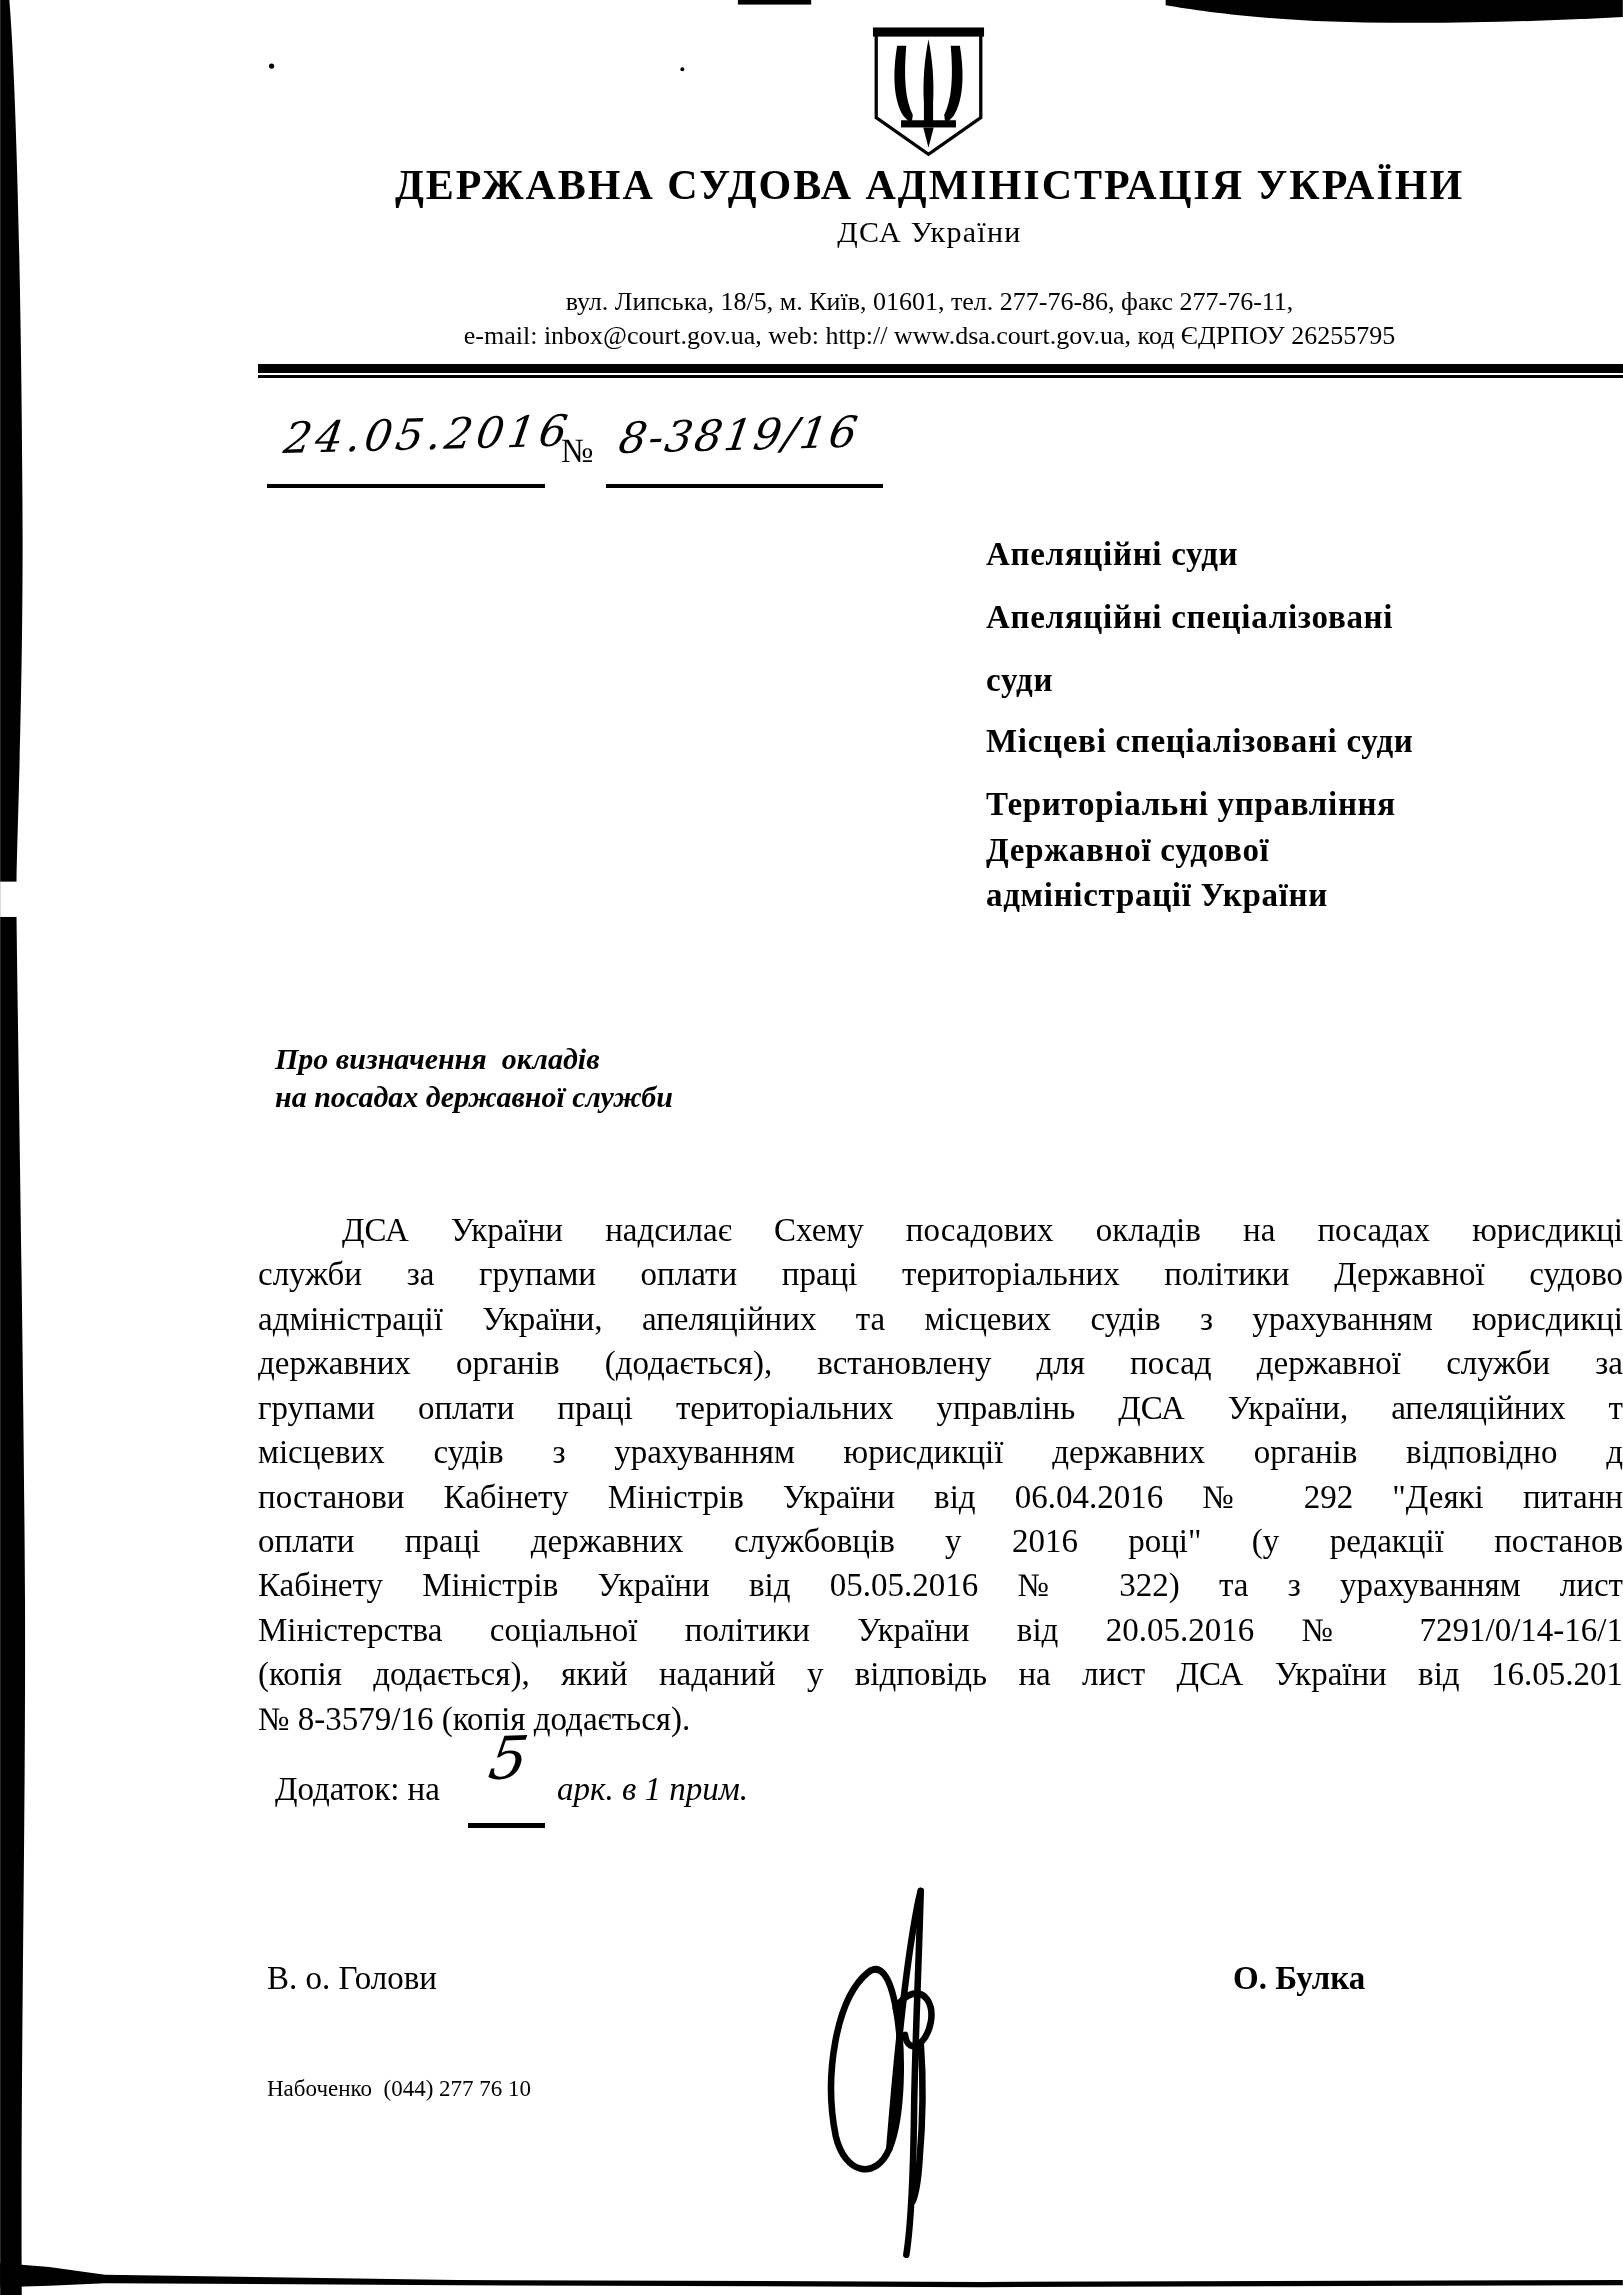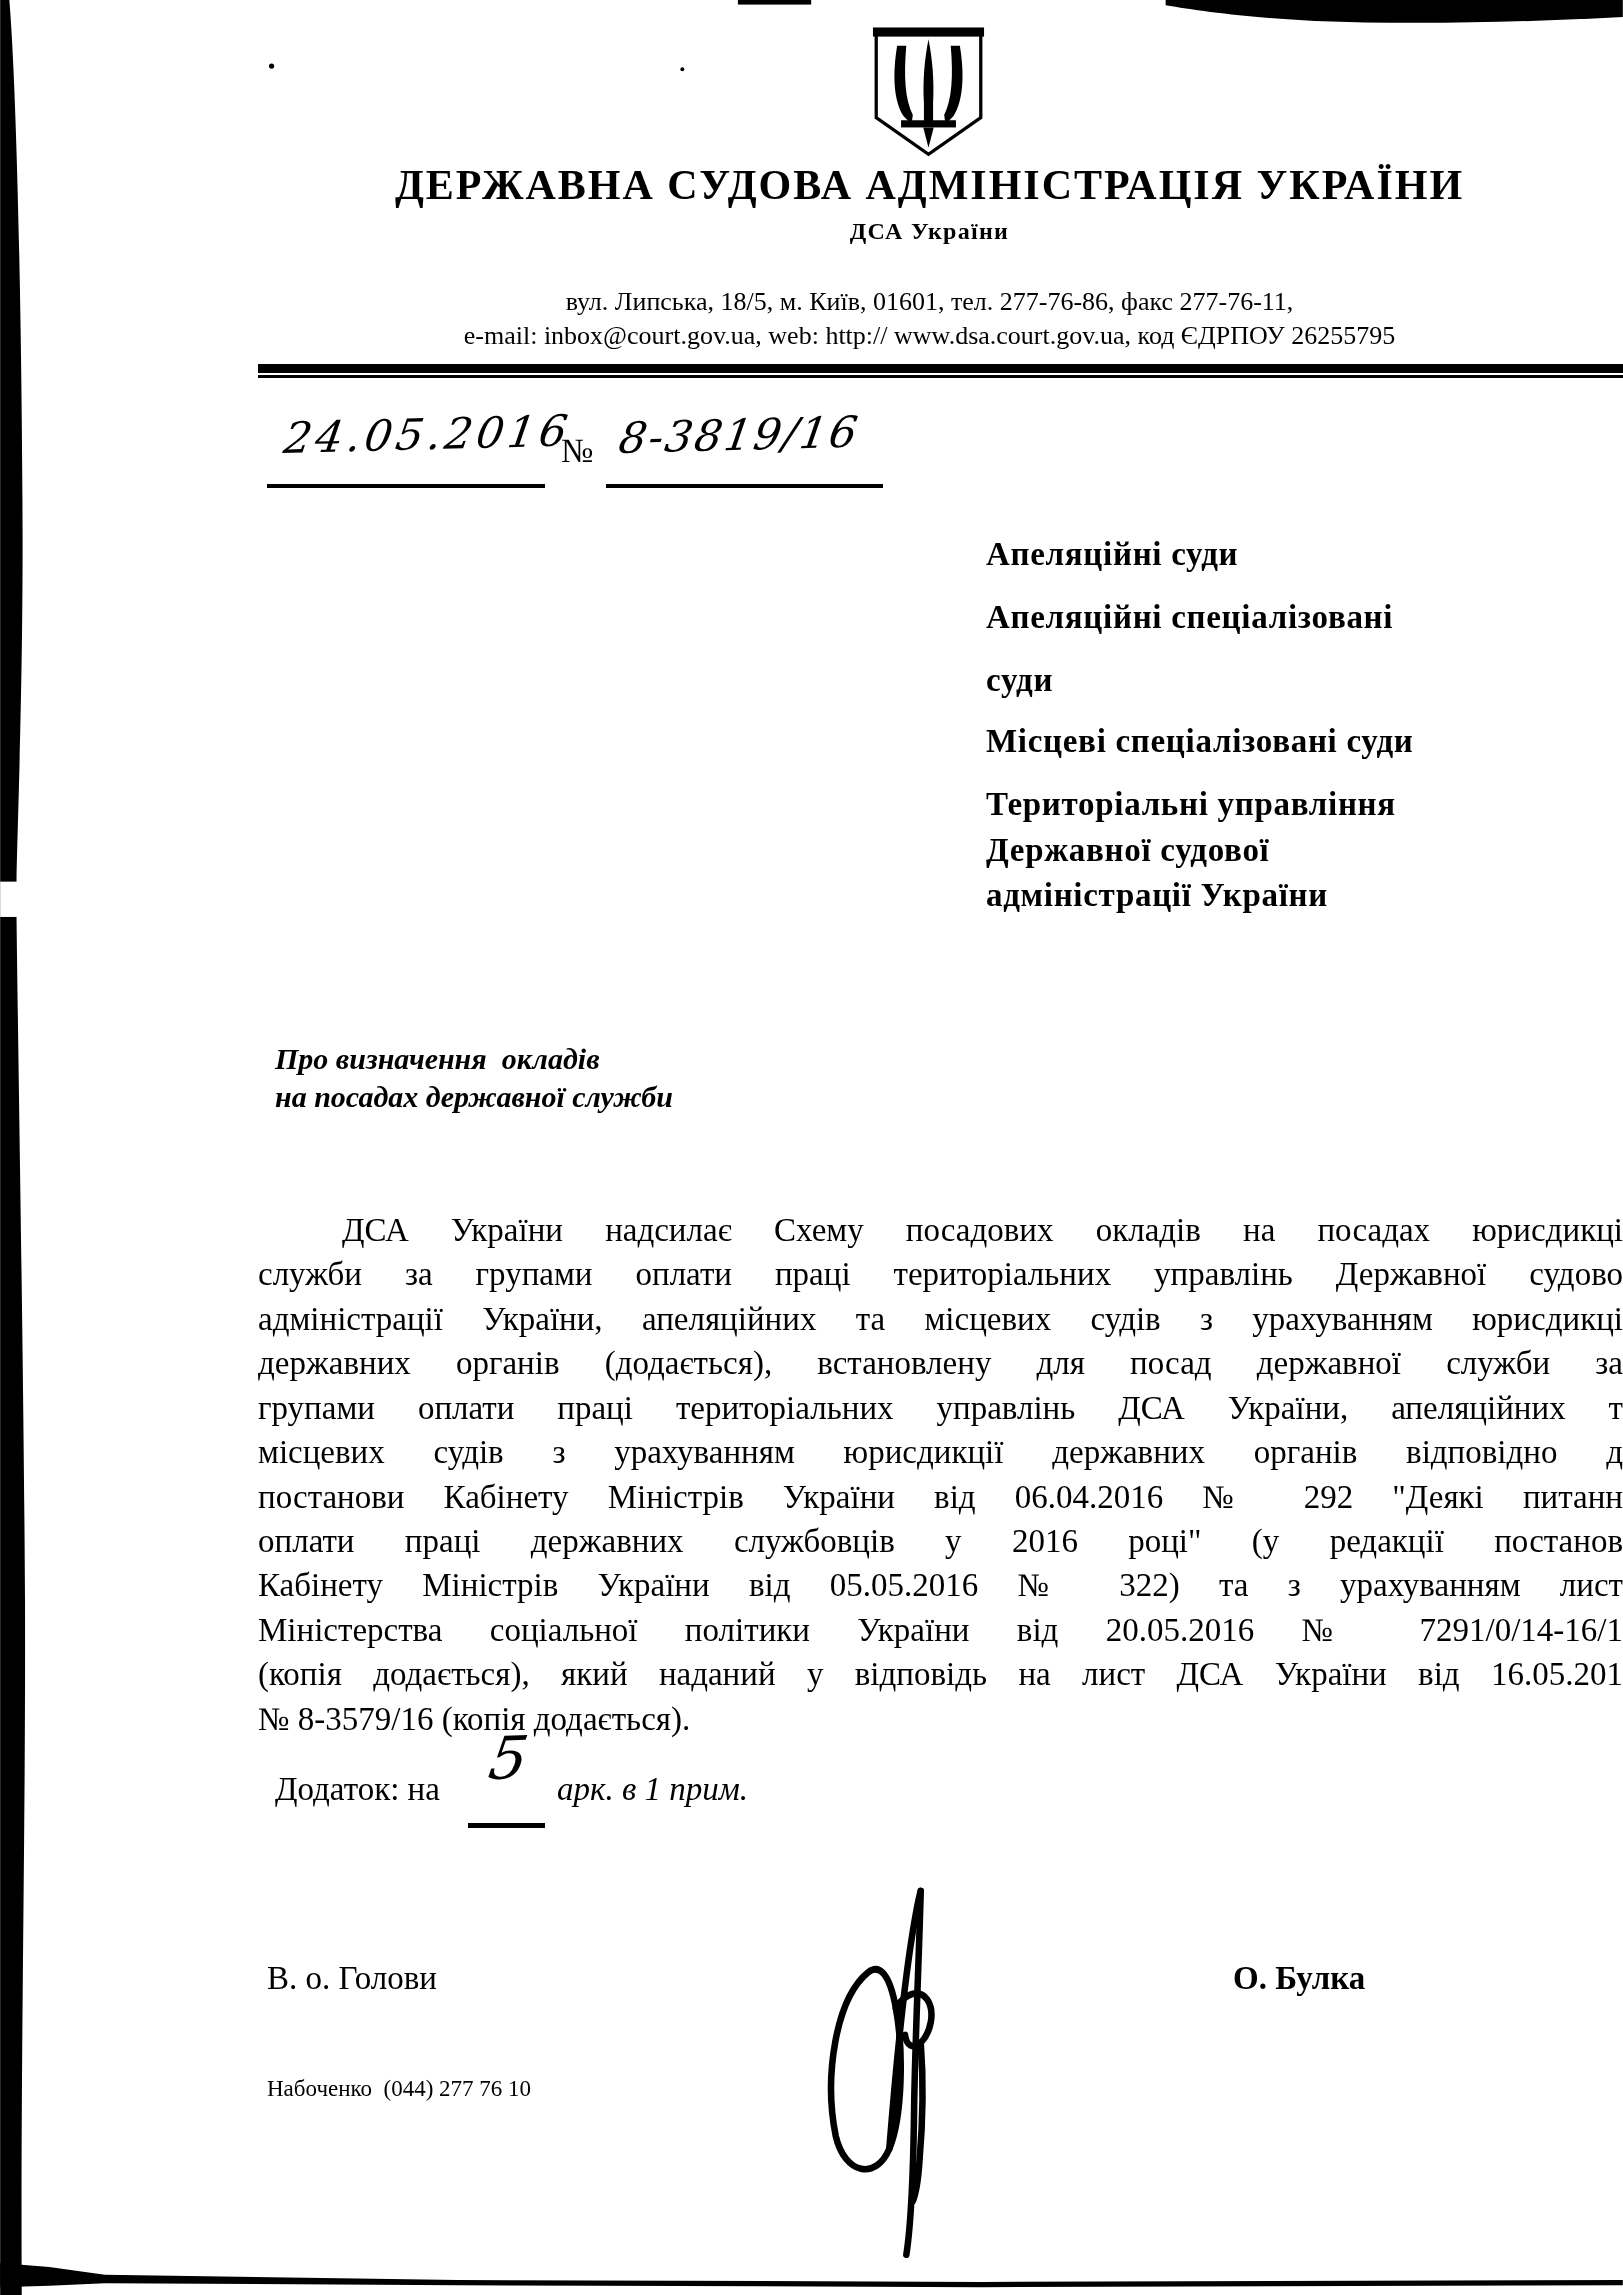--- a/index.html
+++ b/index.html
@@ -8,21 +8,21 @@
     width:1623px;height:2295px;
     background:#ffffff;
     color:#000;
     font-family:"Liberation Serif", serif;
     overflow:hidden;
     margin:0 auto;
   }
   .abs{position:absolute;}
   .center-block{left:236px;width:1387px;text-align:center;white-space:nowrap;}
   .org-name{top:164px;font-size:42px;font-weight:bold;letter-spacing:2px;line-height:43px;}
-  .org-short{top:213px;font-size:24px;font-weight:bold;letter-spacing:1.3px;line-height:37px;}
+  .org-short{top:213px;font-size:30px;font-weight:normal;letter-spacing:1.3px;line-height:37px;}
   .addr{font-size:26px;line-height:30px;}
   .addr1{top:287px;}
   .addr2{top:321px;}
   .rule{left:258px;width:1365px;background:#000;}
   .rule-thick{top:364px;height:8.5px;}
   .rule-thin{top:375px;height:2.6px;}
 
   .handwrite{
     font-family:"DejaVu Serif", serif;
     font-style:italic;
@@ -97,21 +97,21 @@
   <div class="abs recipient-line" style="top:660px">суди</div>
   <div class="abs recipient-line" style="top:721px">Місцеві спеціалізовані суди</div>
   <div class="abs recipient-line" style="top:784px">Територіальні управління</div>
   <div class="abs recipient-line" style="top:830px">Державної судової</div>
   <div class="abs recipient-line" style="top:875px">адміністрації України</div>
 
   <div class="abs subject-line" style="top:1040px">Про визначення  окладів</div>
   <div class="abs subject-line" style="top:1078px">на посадах державної служби</div>
 
   <div class="abs body-line first" style="top:1208px">ДСА України надсилає Схему посадових окладів на посадах юрисдикці</div>
-  <div class="abs body-line" style="top:1252px">служби за групами оплати праці територіальних управлінь Державної судово</div>
+  <div class="abs body-line" style="top:1252px">служби за групами оплати праці територіальних політики Державної судово</div>
   <div class="abs body-line" style="top:1297px">адміністрації України, апеляційних та місцевих судів з урахуванням юрисдикці</div>
   <div class="abs body-line" style="top:1341px">державних органів (додається), встановлену для посад державної служби за</div>
   <div class="abs body-line" style="top:1430px">місцевих судів з урахуванням юрисдикції державних органів відповідно д</div>
   <div class="abs body-line" style="top:1386px">групами оплати праці територіальних управлінь ДСА України, апеляційних т</div>
   <div class="abs body-line" style="top:1475px">постанови Кабінету Міністрів України від 06.04.2016 № 292 "Деякі питанн</div>
   <div class="abs body-line" style="top:1519px">оплати праці державних службовців у 2016 році" (у редакції постанов</div>
   <div class="abs body-line" style="top:1563px">Кабінету Міністрів України від 05.05.2016 № 322) та з урахуванням лист</div>
   <div class="abs body-line" style="top:1608px">Міністерства соціальної політики України від 20.05.2016  № 7291/0/14-16/1</div>
   <div class="abs body-line" style="top:1652px">(копія додається), який наданий у відповідь на лист ДСА України від 16.05.201</div>
   <div class="abs body-line last" style="top:1697px">№ 8-3579/16 (копія додається).</div>

